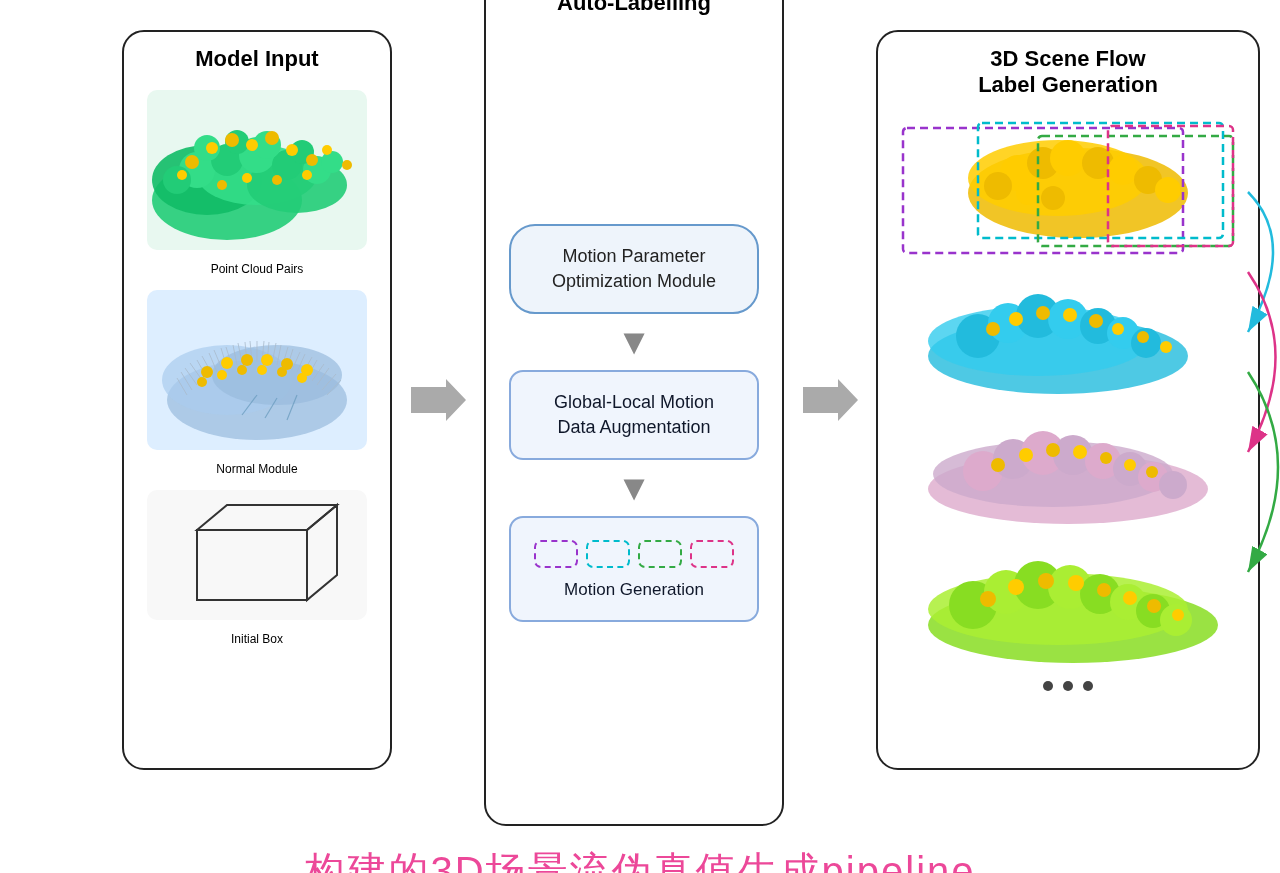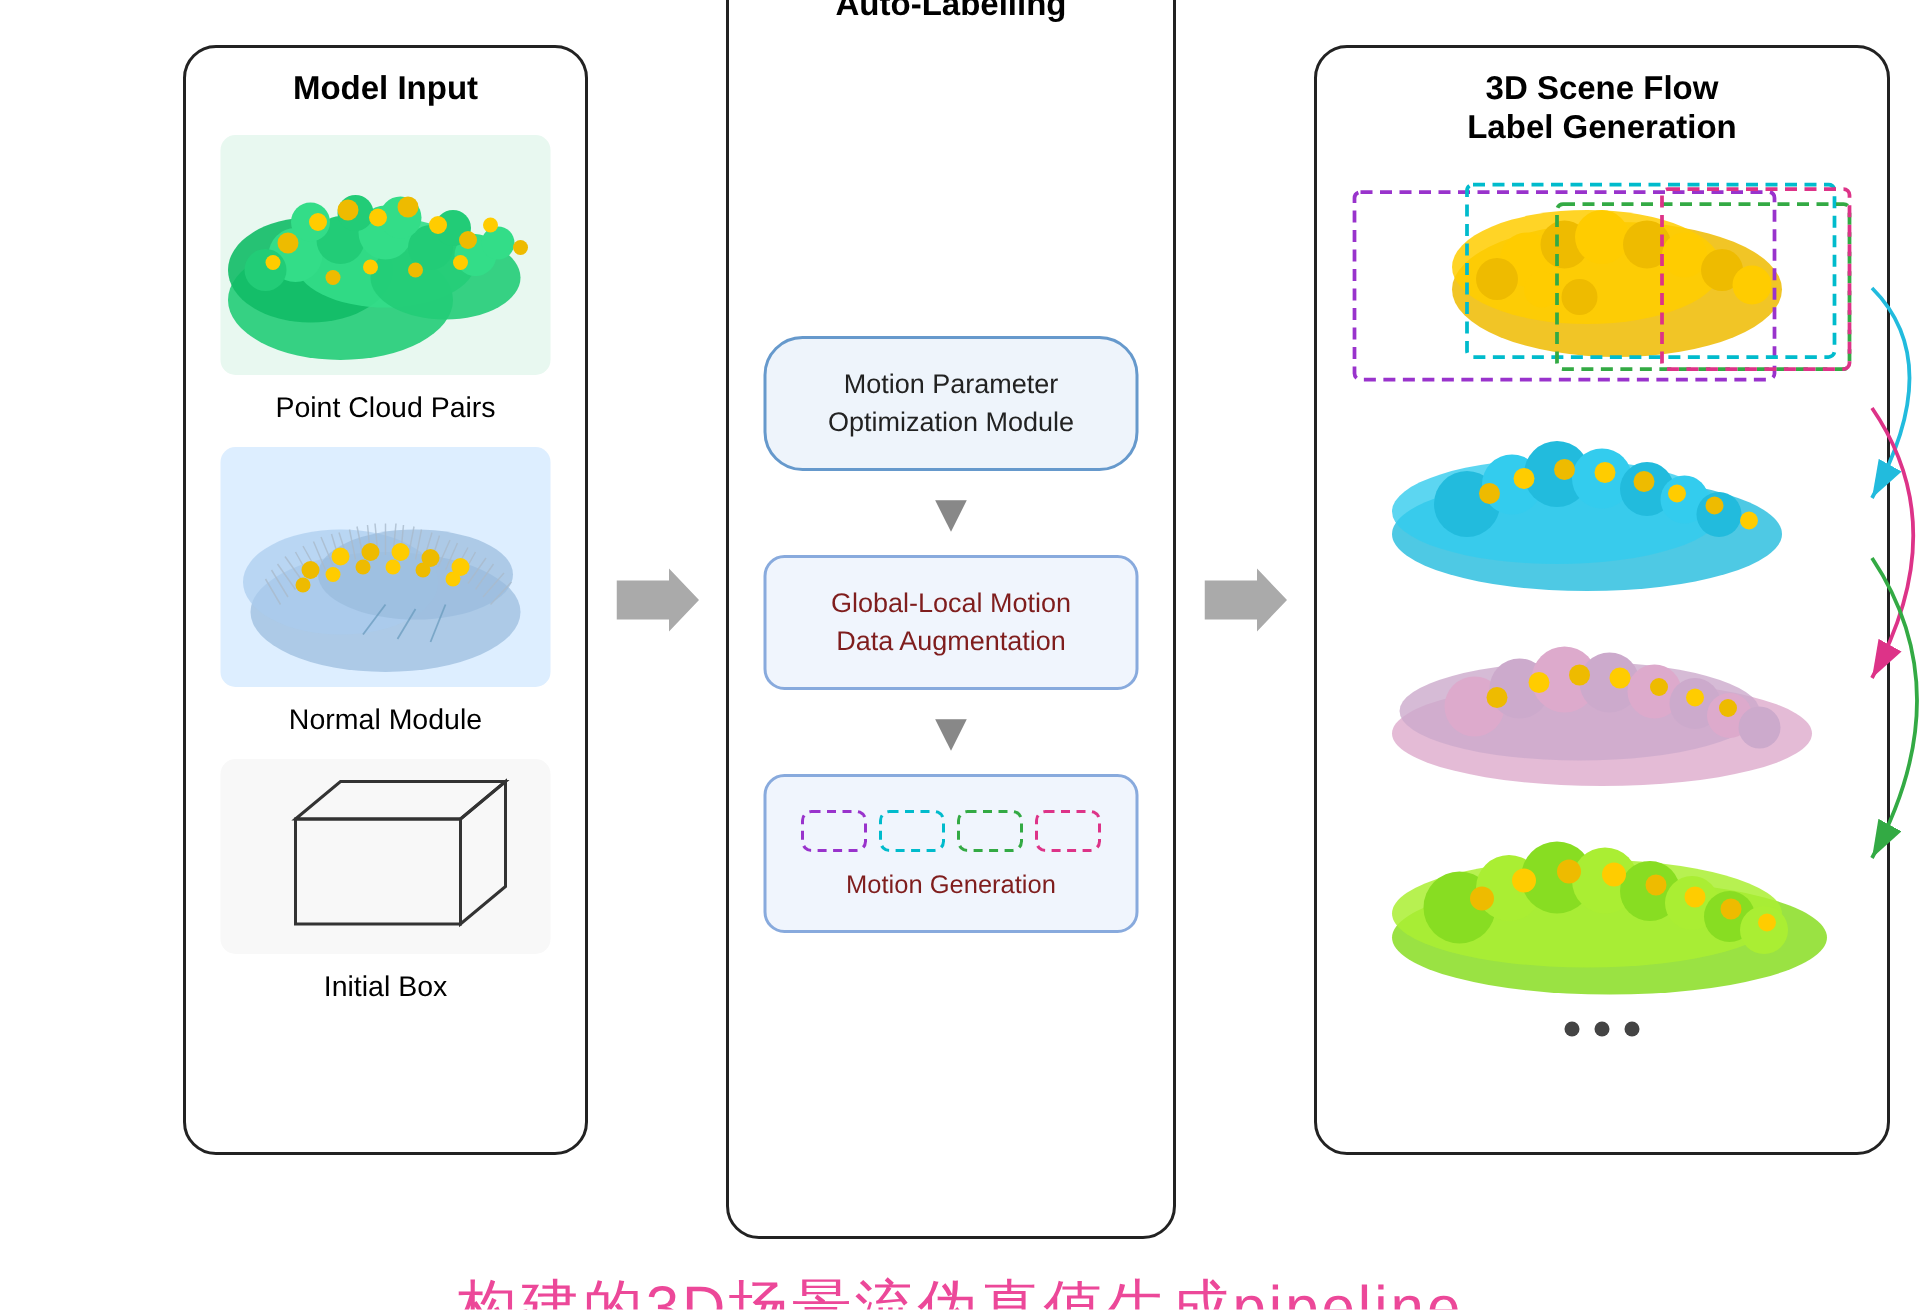--- a/index.html
+++ b/index.html
@@ -87,21 +87,21 @@
       height: 160px;
       border-radius: 10px;
       overflow: hidden;
       position: relative;
       display: flex;
       align-items: center;
       justify-content: center;
     }
 
     .vis-label {
-      font-size: 19px;
+      font-size: 12px;
       font-weight: normal;
       text-align: center;
       margin-top: 4px;
       margin-bottom: 6px;
     }
 
     
     .pc-green-yellow {
       background: #e8f8f0;
       border-radius: 10px;
@@ -138,21 +138,21 @@
     }
 
     .module-box-light {
       border: 2px solid #88aadd;
       border-radius: 14px;
       padding: 18px 20px;
       background: #f0f5fd;
       width: 250px;
       text-align: center;
       font-size: 18px;
-      color: #7f1d1d;
+      color: #0f172a;
       line-height: 1.4;
     }
 
     .down-arrow {
       font-size: 36px;
       color: #888;
       margin: 6px 0;
       line-height: 1;
     }
 

